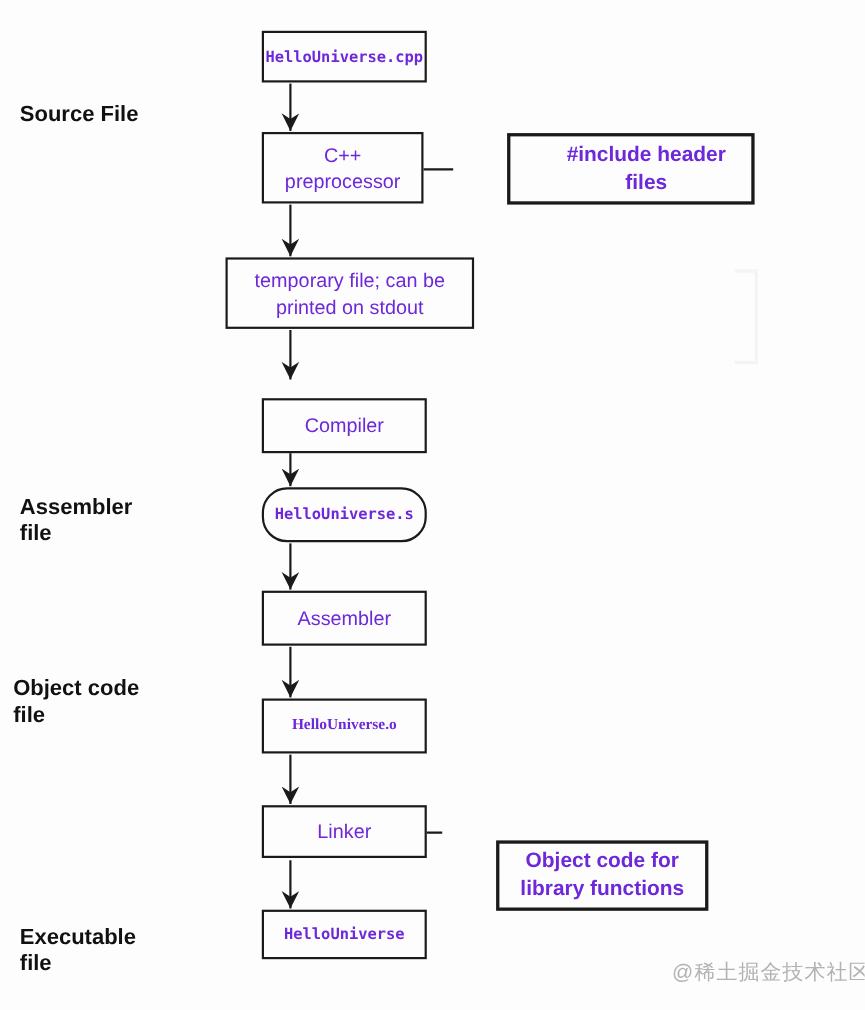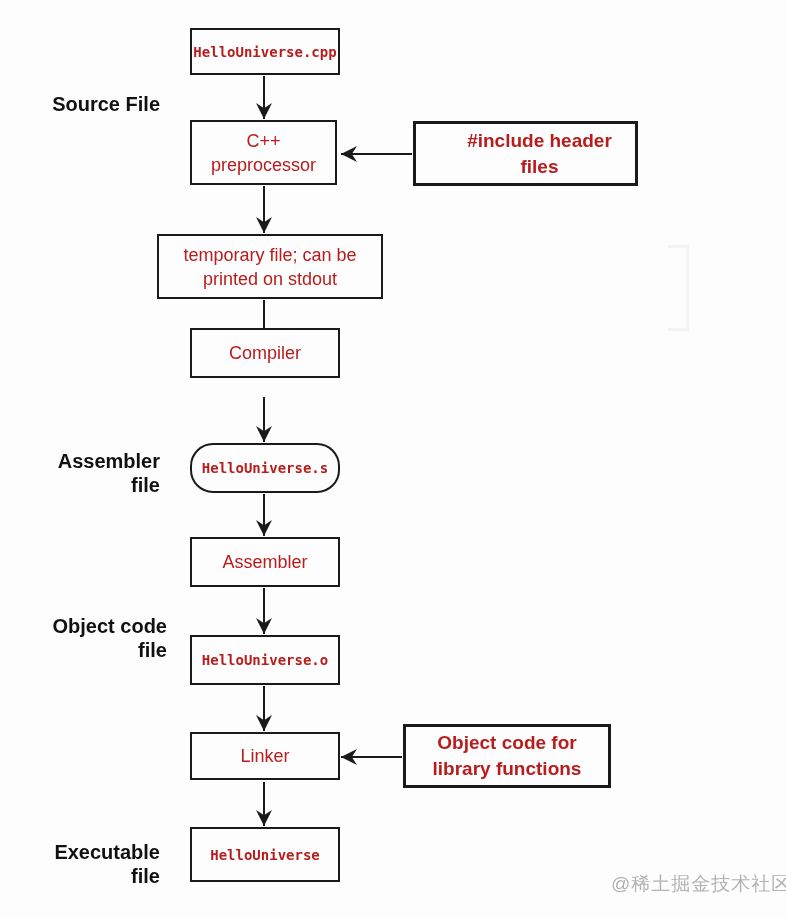--- a/index.html
+++ b/index.html
@@ -19,56 +19,57 @@
     box-sizing: border-box;
     border: 2px solid #1a1a1a;
     background: #fdfdfd;
     display: flex;
     align-items: center;
     justify-content: center;
     text-align: center;
     white-space: pre-line;
     font-size: 18px;
     line-height: 24px;
-    color: #b91c1c;
+    color: #6d28d9;
+    margin-left: 48px;
   }
   .mono {
     font-family: "DejaVu Sans Mono", "Liberation Mono", monospace;
     font-weight: bold;
     font-size: 14px;
     letter-spacing: 0px;
   }
   .callout {
     border-width: 3px;
     font-weight: bold;
     font-size: 19px;
     line-height: 26px;
   }
   .stage-label {
     position: absolute;
     font-weight: bold;
     font-size: 20px;
     line-height: 24px;
-    text-align: right;
+    text-align: left;
     white-space: pre-line;
     color: #111111;
   }
   
   .b-src   { left: 190px; top: 28px;  width: 150px; height: 47px; }
   .b-pre   { left: 190px; top: 120px; width: 147px; height: 65px; }
   .b-tmp   { left: 157px; top: 234px; width: 226px; height: 65px; }
-  .b-cmp   { left: 190px; top: 328px; width: 150px; height: 50px; }
+  .b-cmp   { left: 190px; top: 362px; width: 150px; height: 50px; }
   .b-asm-f { left: 190px; top: 443px; width: 150px; height: 50px; border-radius: 23px; }
   .b-asm   { left: 190px; top: 537px; width: 150px; height: 50px; }
-  .b-obj   { left: 190px; top: 635px; width: 150px; height: 50px; }
+  .b-obj   { left: 190px; top: 635px; width: 150px; height: 50px; font-family: Liberation Serif, serif; }
   .b-lnk   { left: 190px; top: 732px; width: 150px; height: 48px; }
-  .b-exe   { left: 190px; top: 827px; width: 150px; height: 55px; }
+  .b-exe   { left: 190px; top: 827px; width: 150px; height: 45px; }
   
   .c-inc   { left: 413px; top: 121px; width: 225px; height: 65px; padding-left: 28px; }
-  .c-lib   { left: 403px; top: 724px; width: 208px; height: 64px; }
+  .c-lib   { left: 403px; top: 764px; width: 193px; height: 64px; }
   
   .l-src { left: 18px; top: 92px;  width: 142px; }
   .l-asm { left: 18px; top: 449px; width: 142px; }
   .l-obj { left: 12px; top: 614px; width: 155px; }
   .l-exe { left: 18px; top: 840px; width: 142px; }
 
   .watermark {
     position: absolute;
     left: 611px; top: 871px;
     font-size: 19px;

